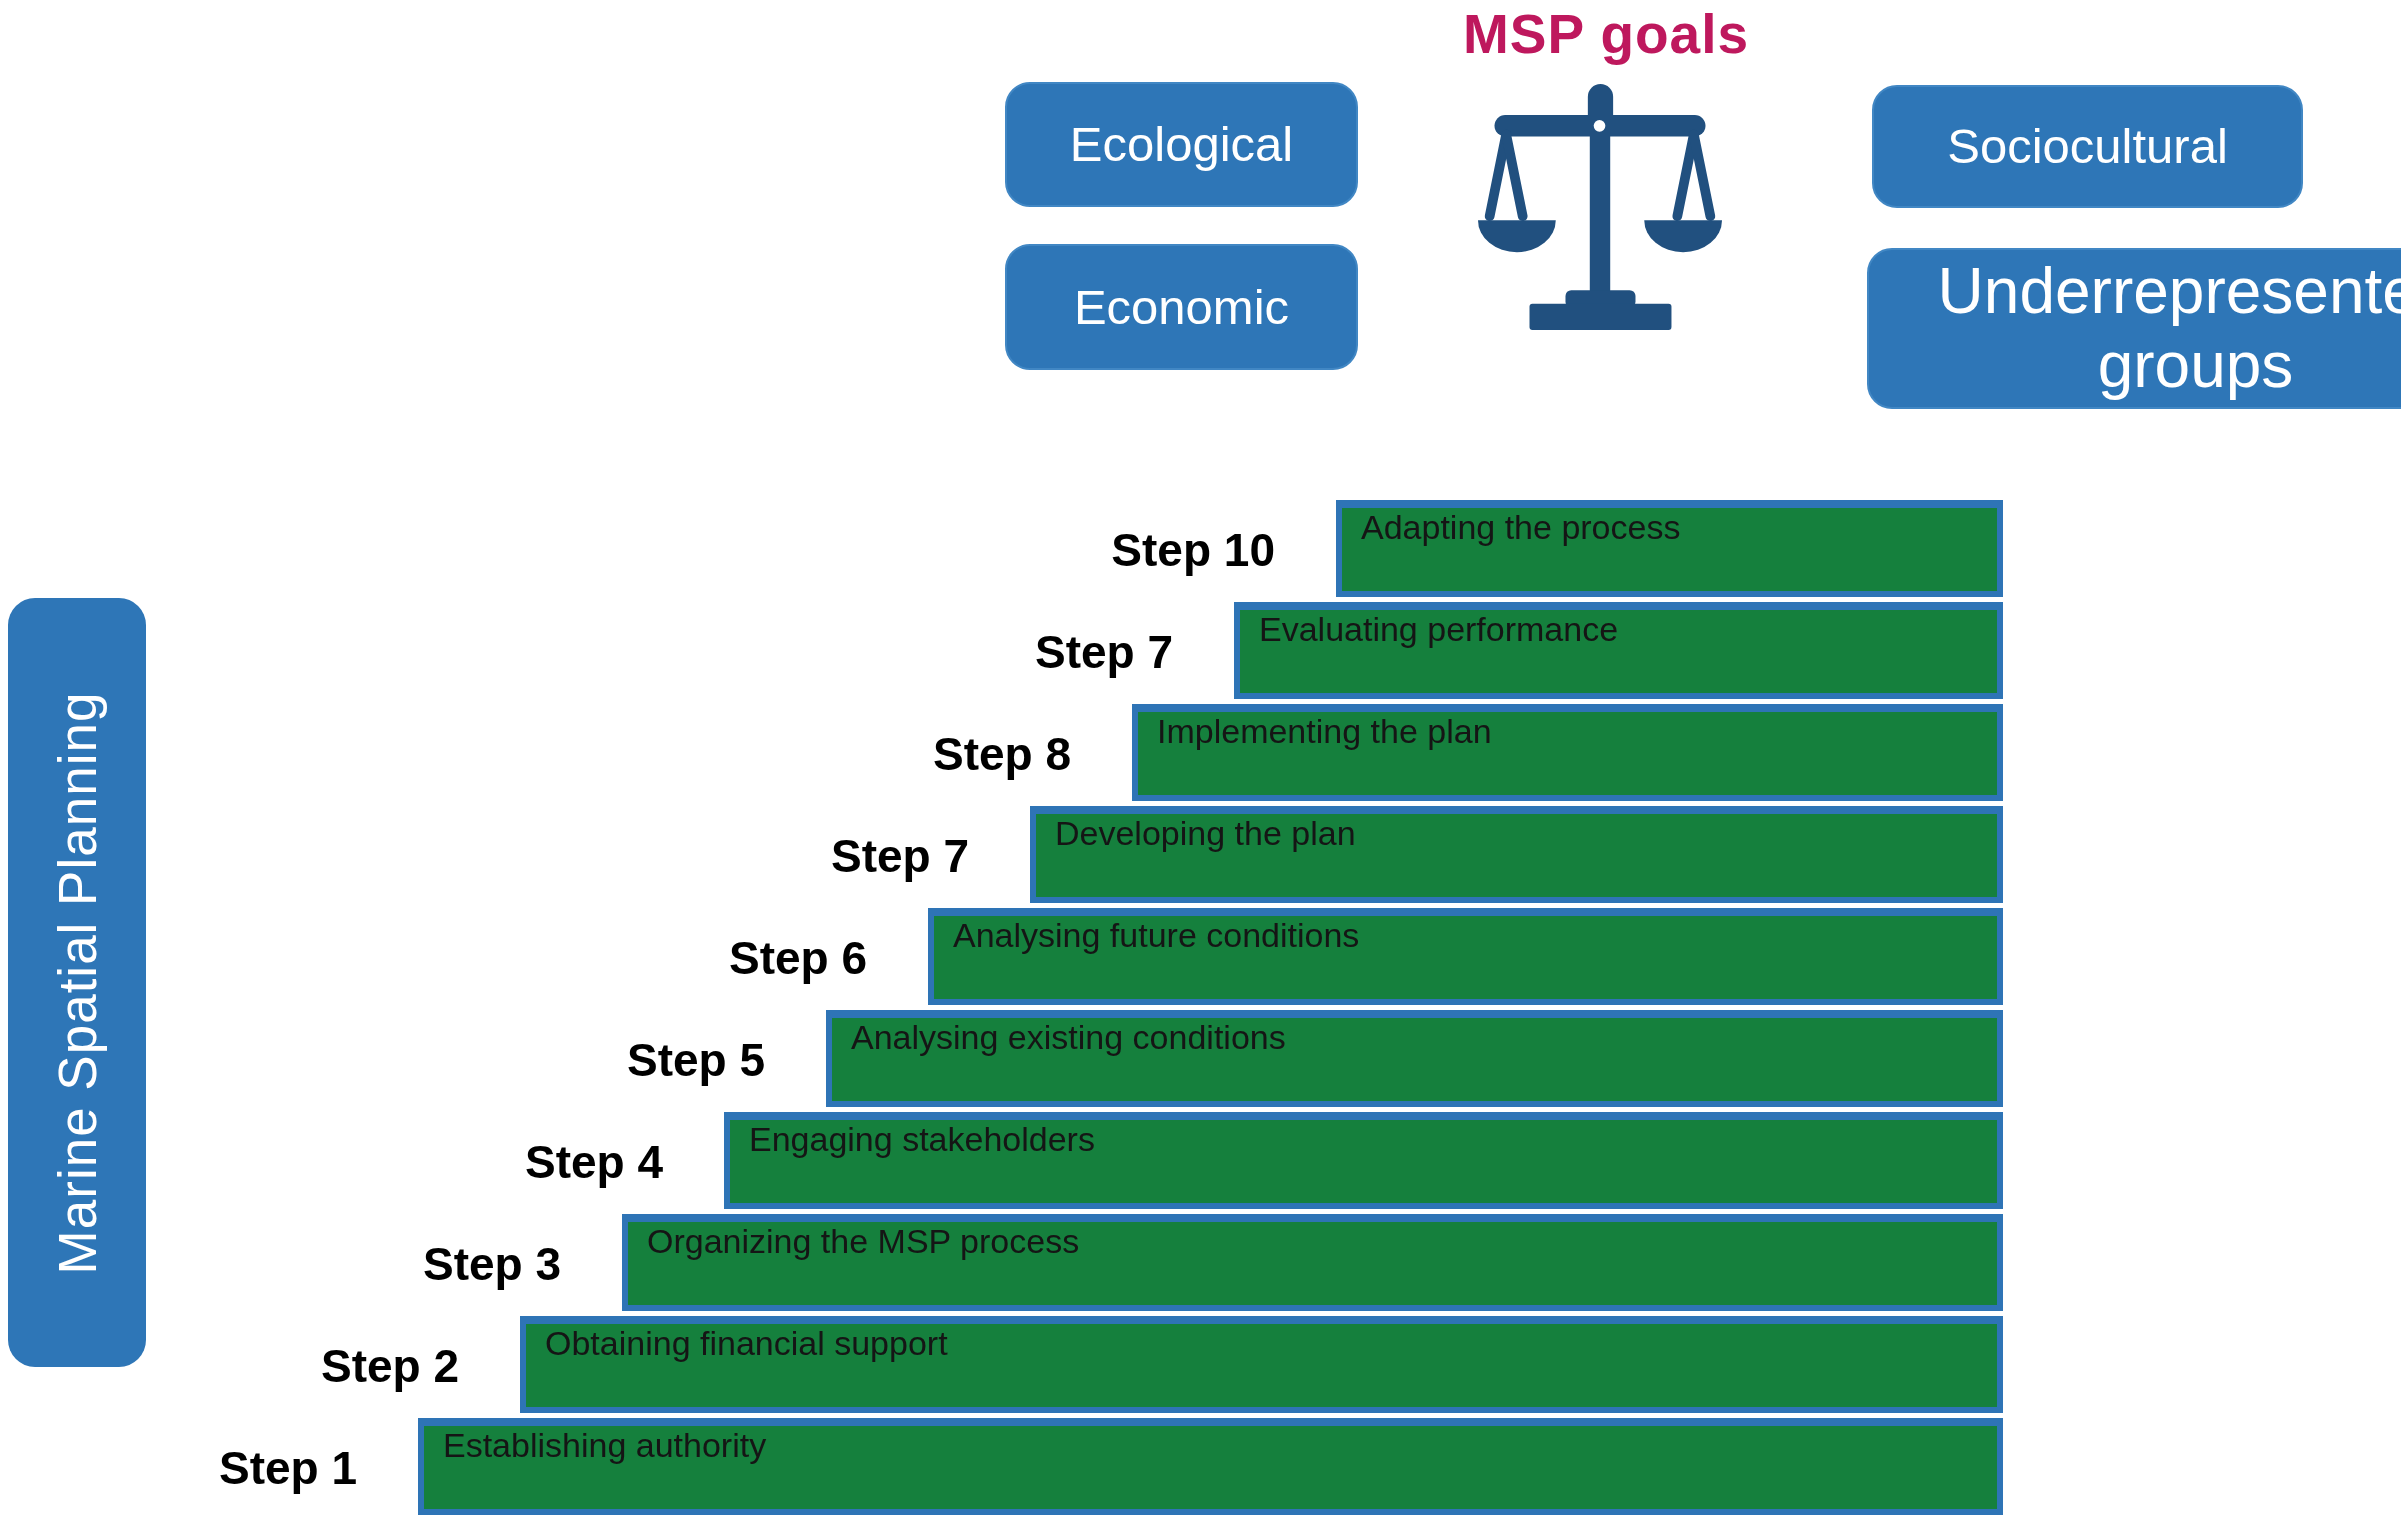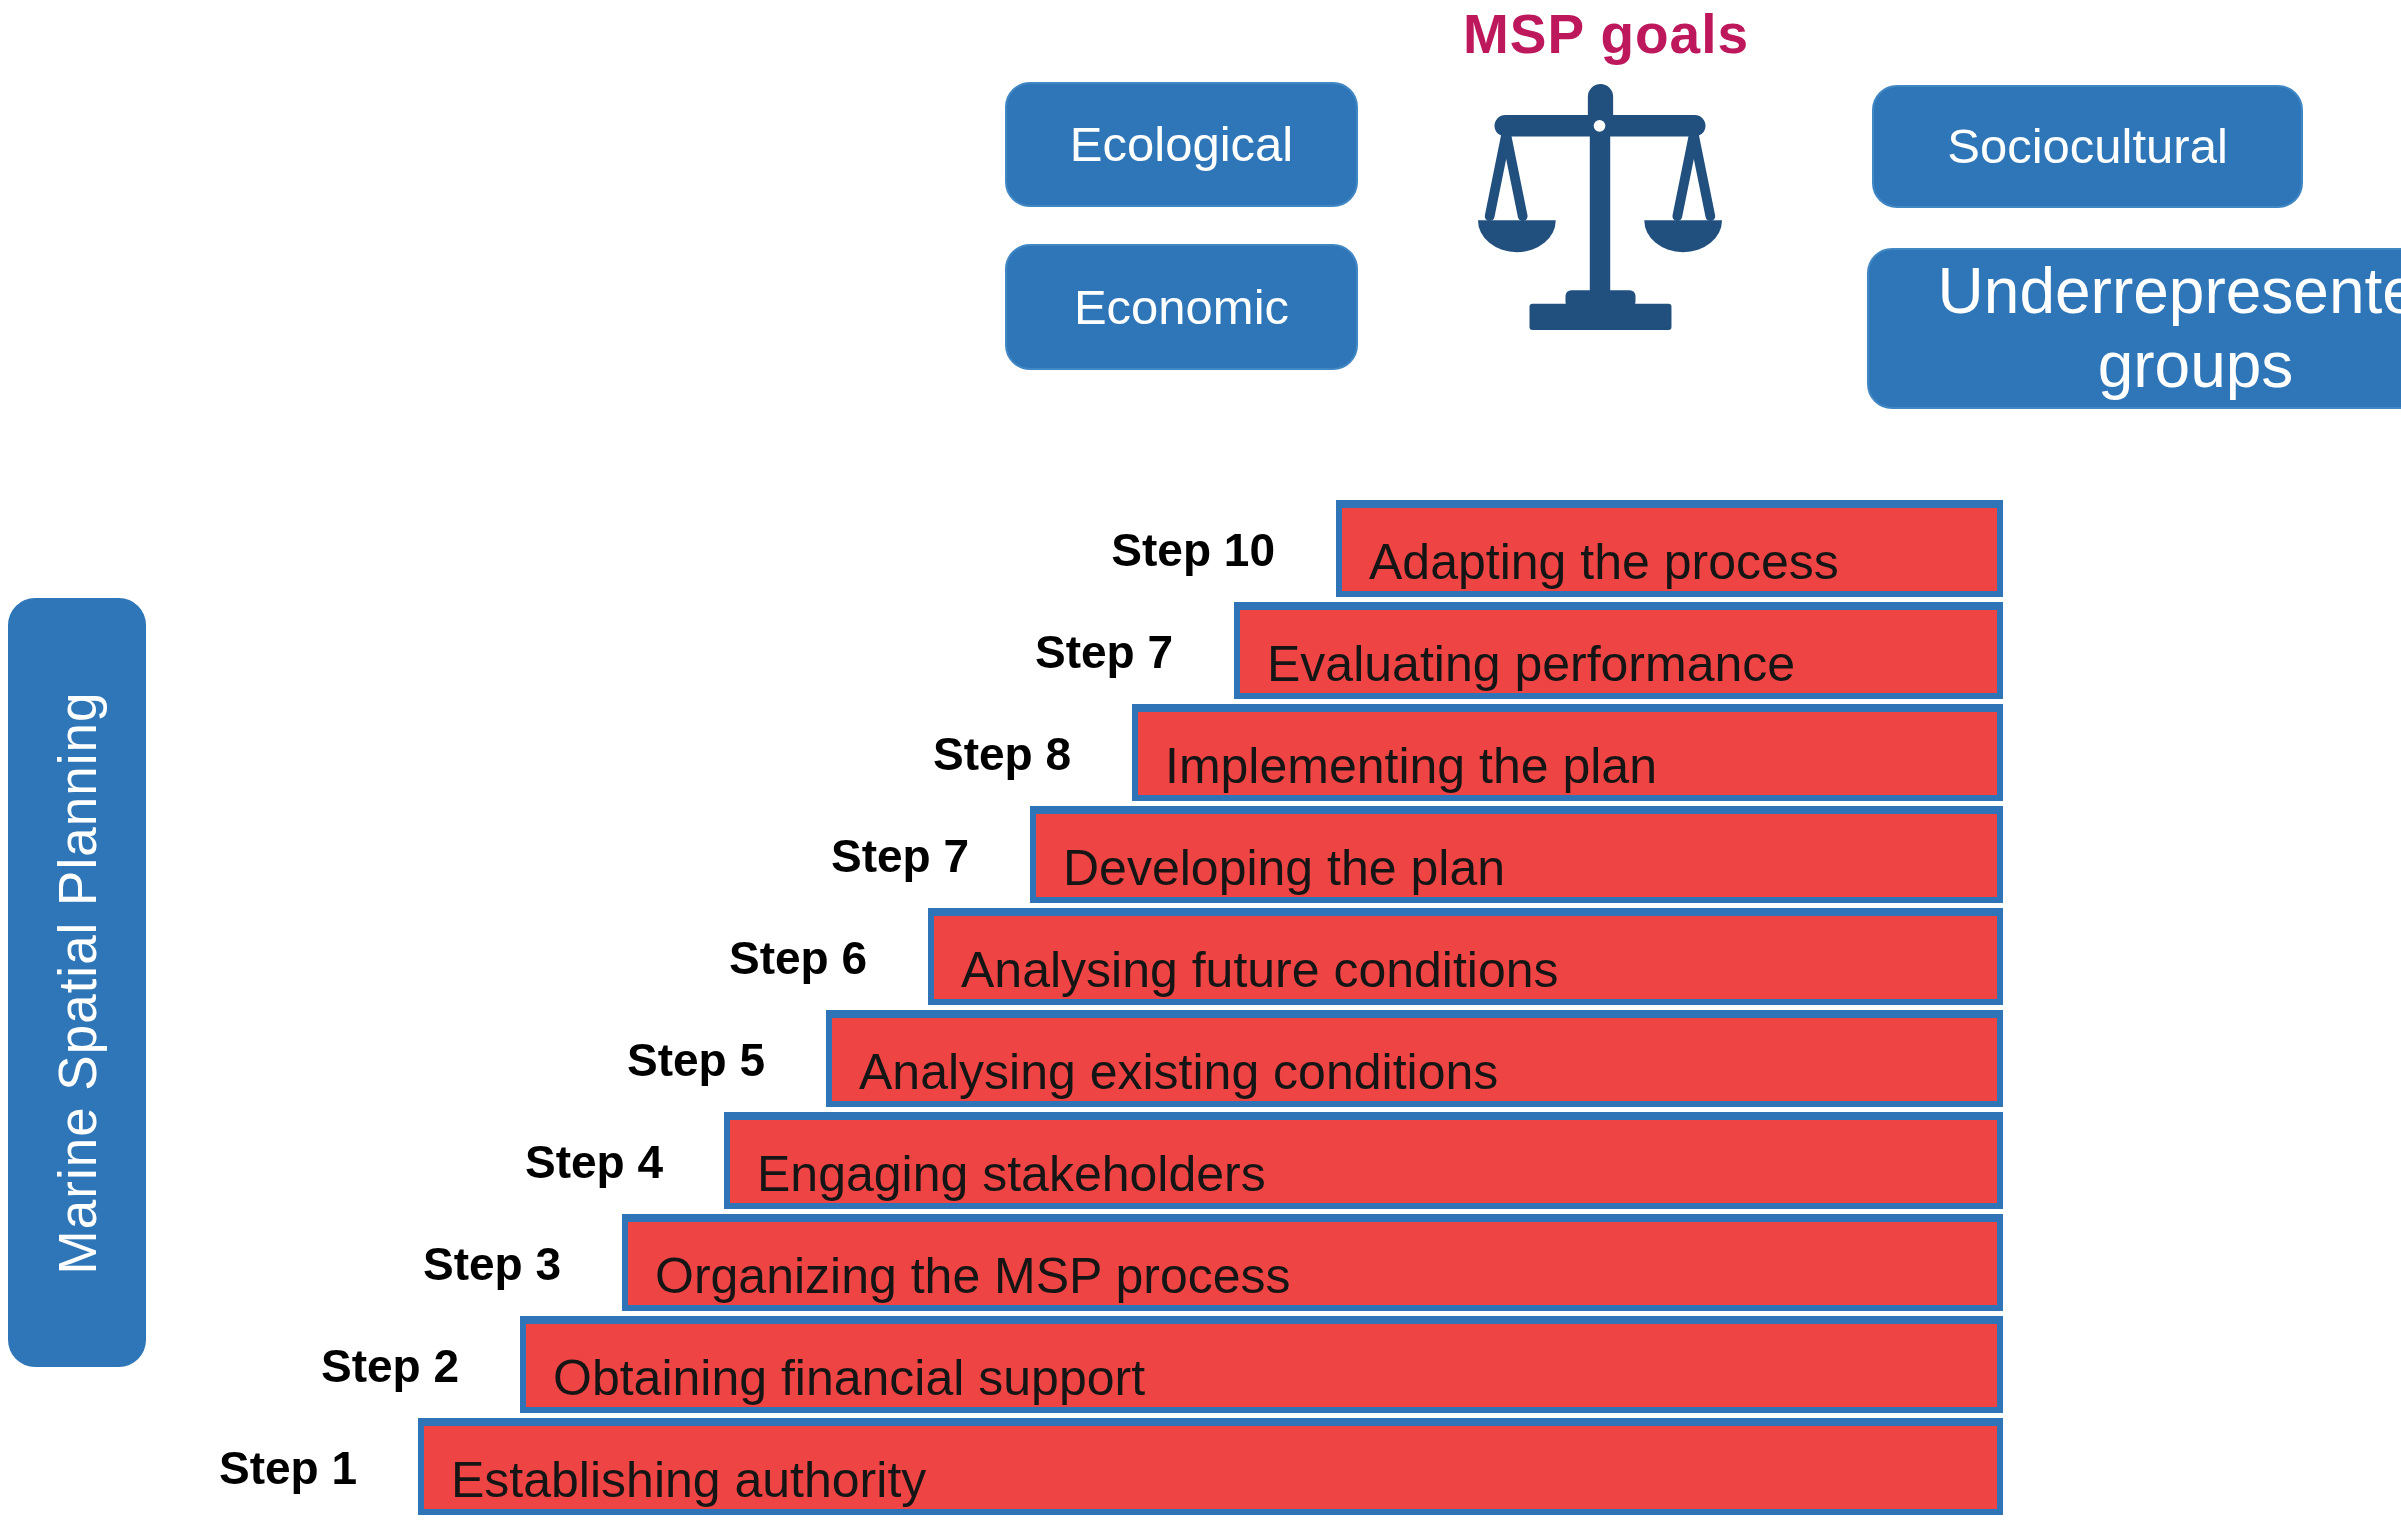--- a/index.html
+++ b/index.html
@@ -40,28 +40,28 @@
     transform:translate(-50%,-50%) rotate(-90deg);
     color:#ffffff; font-size:53px; white-space:nowrap; letter-spacing:1px;
   }
 
   
   .step-row {
     position:absolute;
     top:  calc(1520px - var(--n) * 102px);
     left: calc(316px  + var(--n) * 102px);
     right:399px; height:97px;
-    background:#ef4444;
+    background:#15803d;
     border:6.7px solid #2E74B6; border-top-width:8.6px;
     box-sizing:border-box;
-    display:flex; align-items:flex-end;
-    padding-left:27px;
+    display:flex; align-items:flex-start;
+    padding-left:19px;
   }
   .step-title {
-    font-size:50px; color:#151515; white-space:nowrap;
+    font-size:34px; color:#151515; white-space:nowrap;
   }
   .step-label {
     position:absolute; right:calc(100% + 67px); top:50%;
     transform:translateY(-50%);
     font-size:46px; font-weight:700; color:#000000; white-space:nowrap;
   }
 </style>
 </head>
 <body>
 

